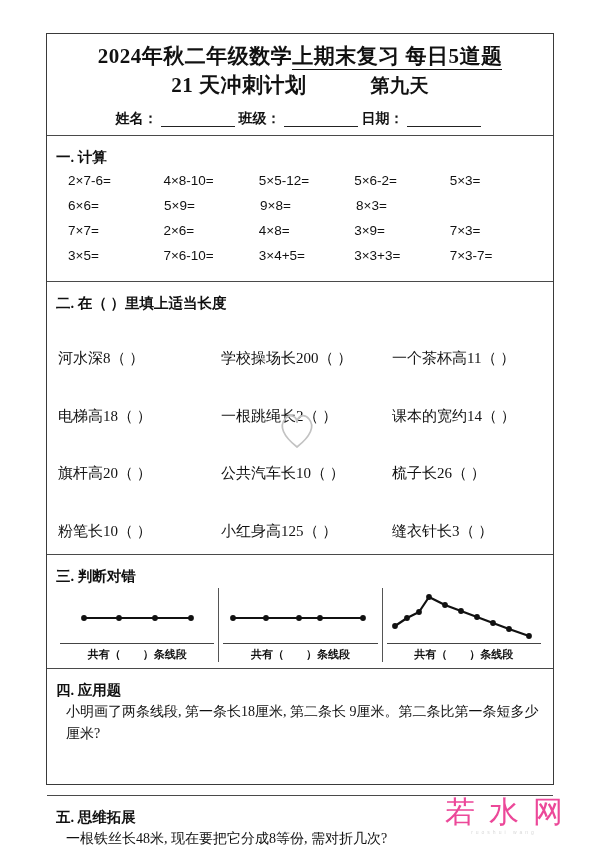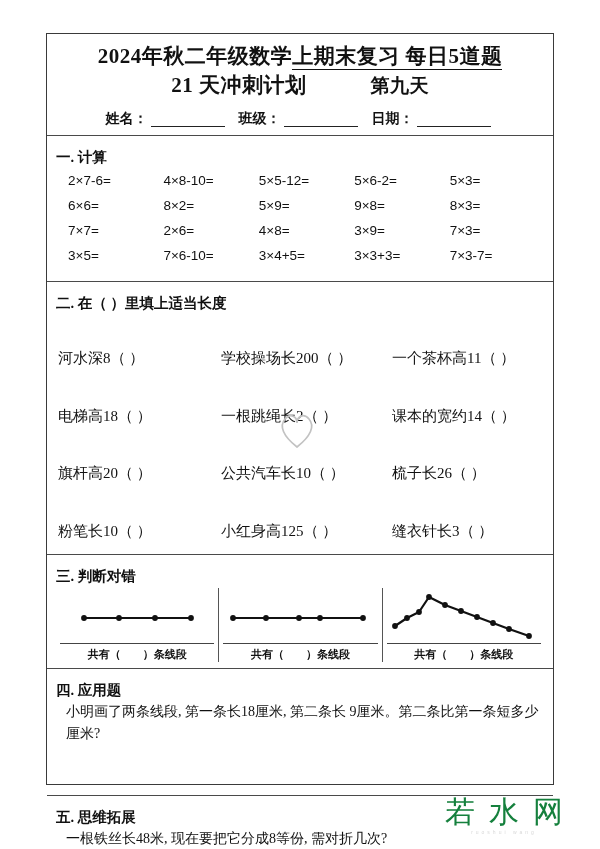--- a/index.html
+++ b/index.html
@@ -52,21 +52,21 @@
   }
   .title-2 .day {
     margin-left: 64px;
     font-size: 19px;
   }
 
   #idrow {
     display: flex;
     justify-content: center;
     align-items: flex-end;
-    gap: 10px;
+    gap: 0;
     font-size: 14px;
     font-weight: bold;
     margin-top: 9px;
     padding-bottom: 3px;
   }
   #idrow .fld { display: flex; align-items: flex-end; }
   #idrow .lbl { white-space: nowrap; }
   #idrow .blank {
     display: inline-block;
     width: 74px;
@@ -178,21 +178,21 @@
     position: absolute;
     left: 424px;
     top: 795px;
     width: 160px;
     text-align: center;
     pointer-events: none;
   }
   #watermark .wm-main {
     font-size: 30px;
     letter-spacing: 14px;
-    color: #15803d;
+    color: #ec4899;
     font-family: Liberation Serif, serif;
     line-height: 34px;
     text-indent: 14px;
   }
   #watermark .wm-sub {
     font-size: 5px;
     letter-spacing: 3px;
     color: #d8d8d8;
     font-family: "Liberation Sans", sans-serif;
   }
@@ -228,21 +228,20 @@
 
     <div class="calc-row">
       <div class="cell">2×7-6=</div>
       <div class="cell">4×8-10=</div>
       <div class="cell">5×5-12=</div>
       <div class="cell">5×6-2=</div>
       <div class="cell">5×3=</div>
     </div>
     <div class="calc-row">
       <div class="cell">6×6=</div>
-      <div class="cell">8×2=</div>
       <div class="cell">5×9=</div>
       <div class="cell">9×8=</div>
       <div class="cell">8×3=</div>
     </div>
     <div class="calc-row">
       <div class="cell">7×7=</div>
       <div class="cell">2×6=</div>
       <div class="cell">4×8=</div>
       <div class="cell">3×9=</div>
       <div class="cell">7×3=</div>

